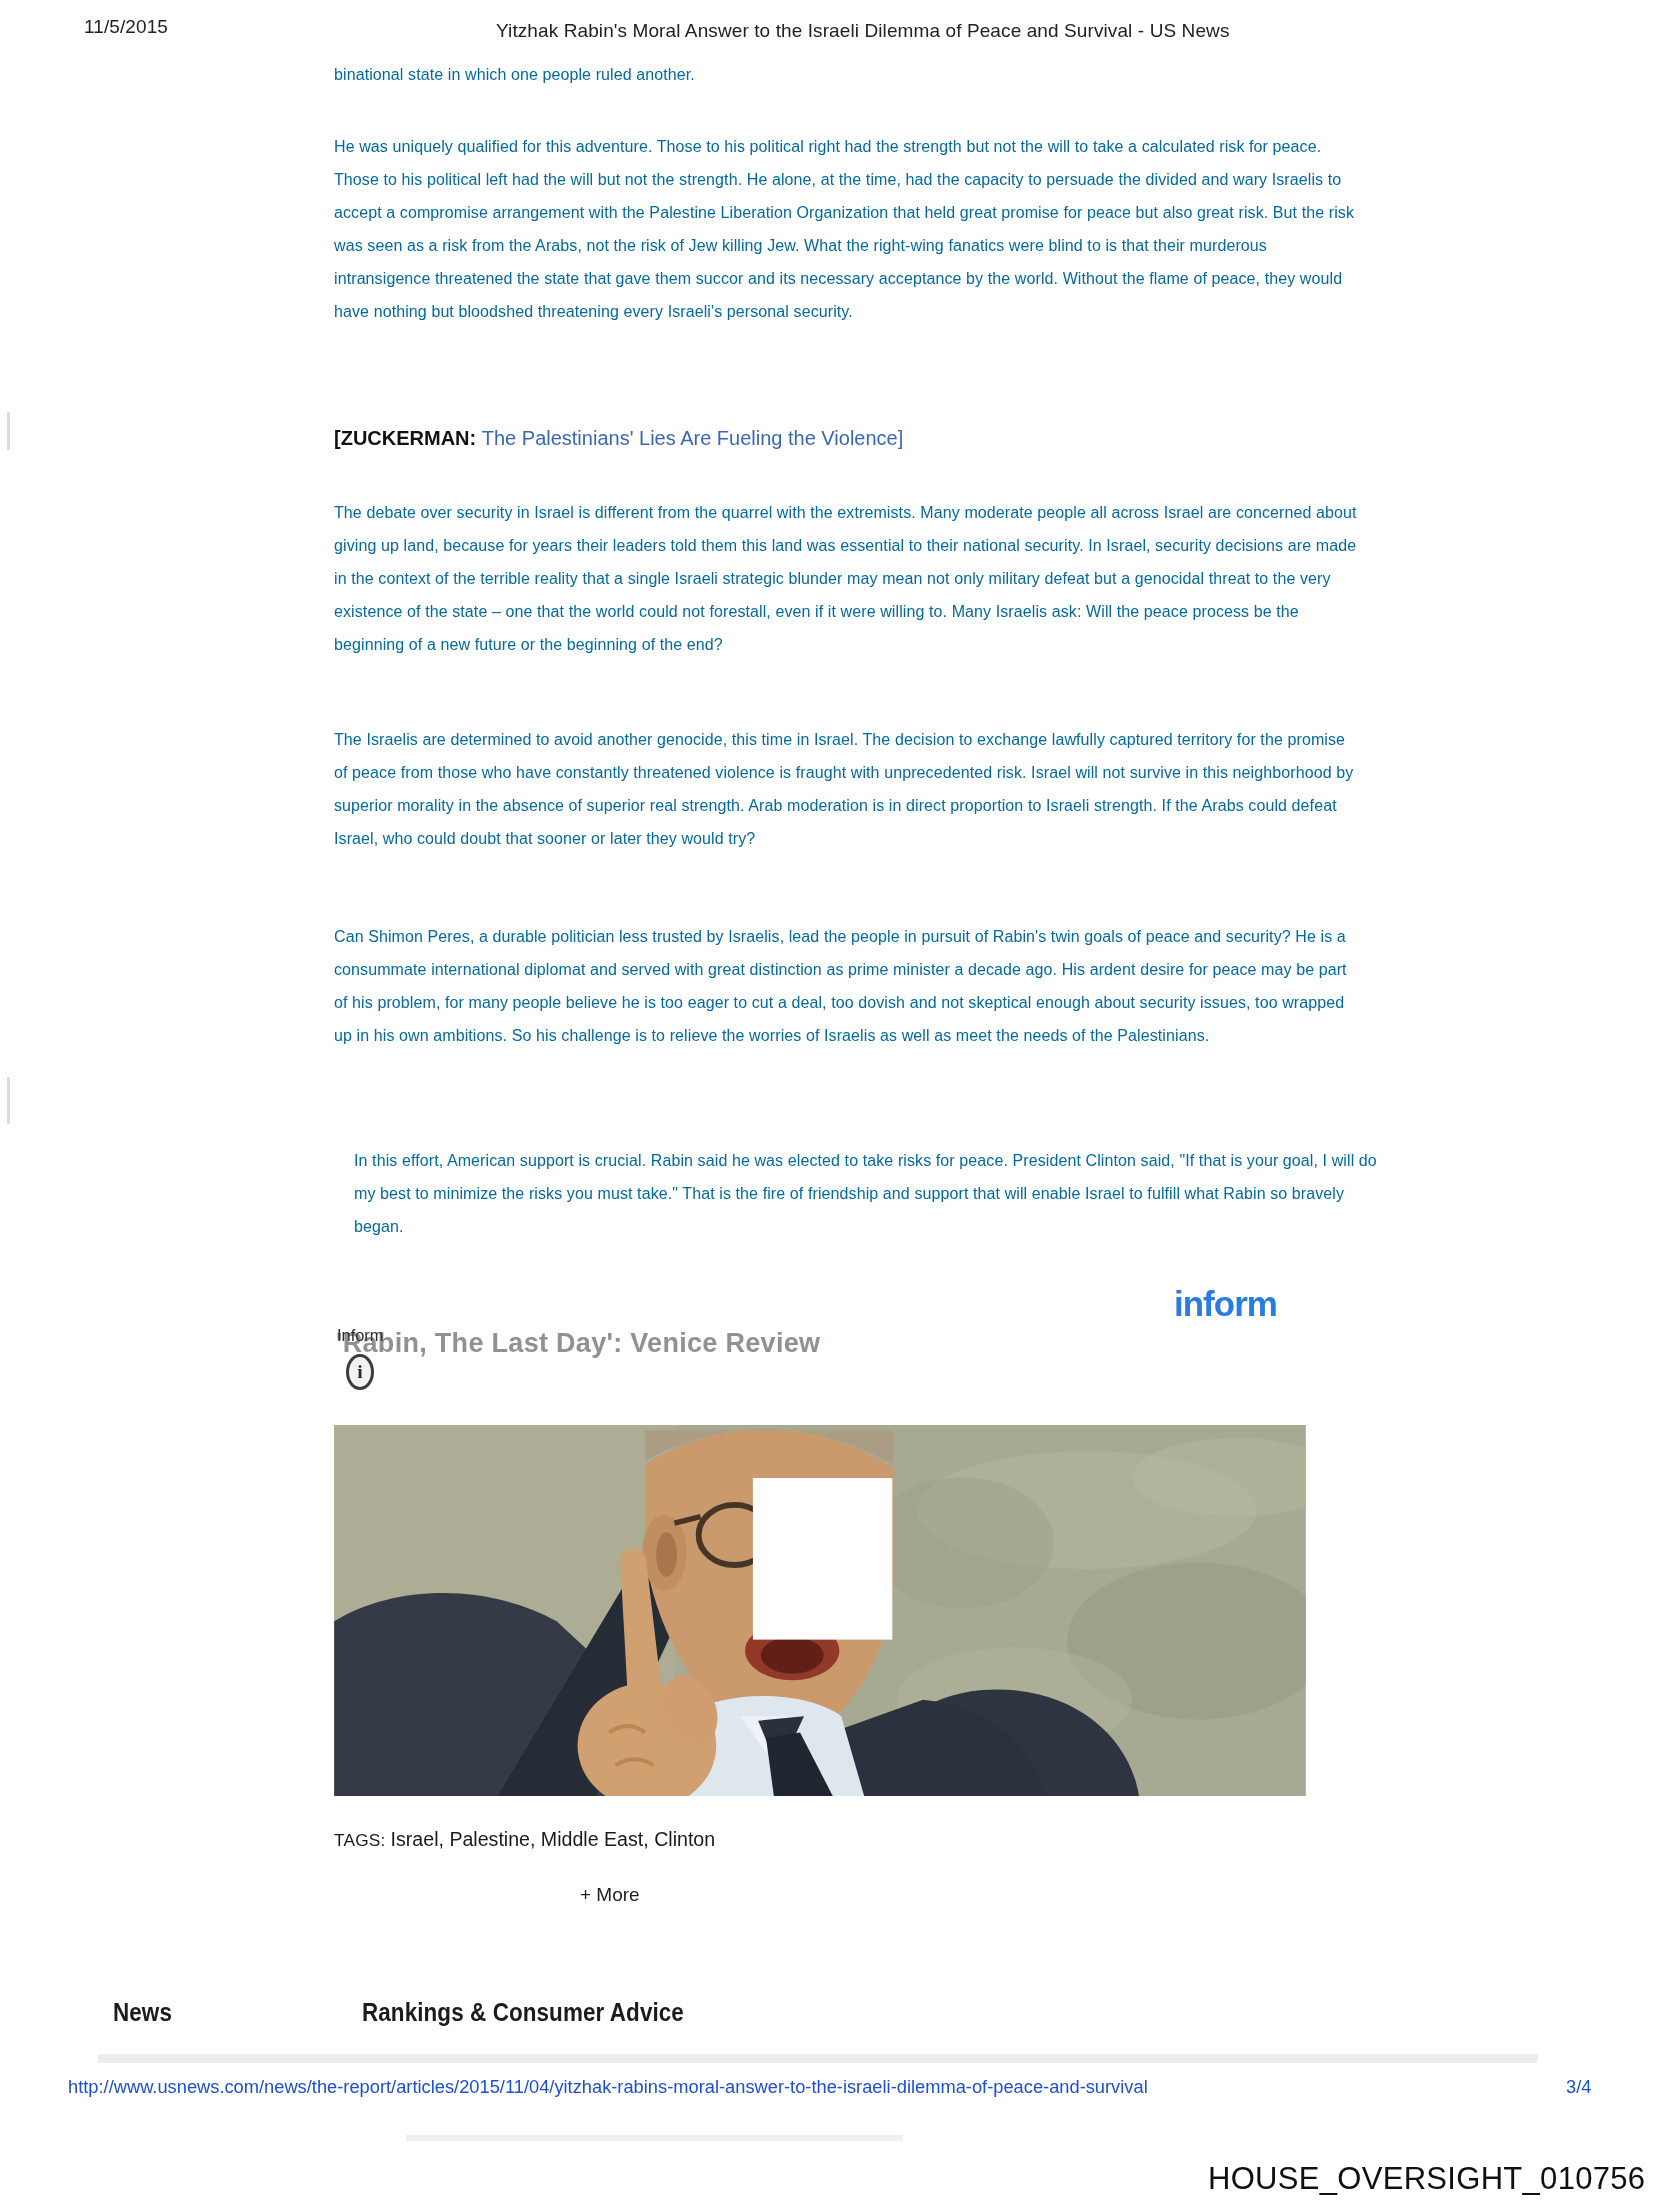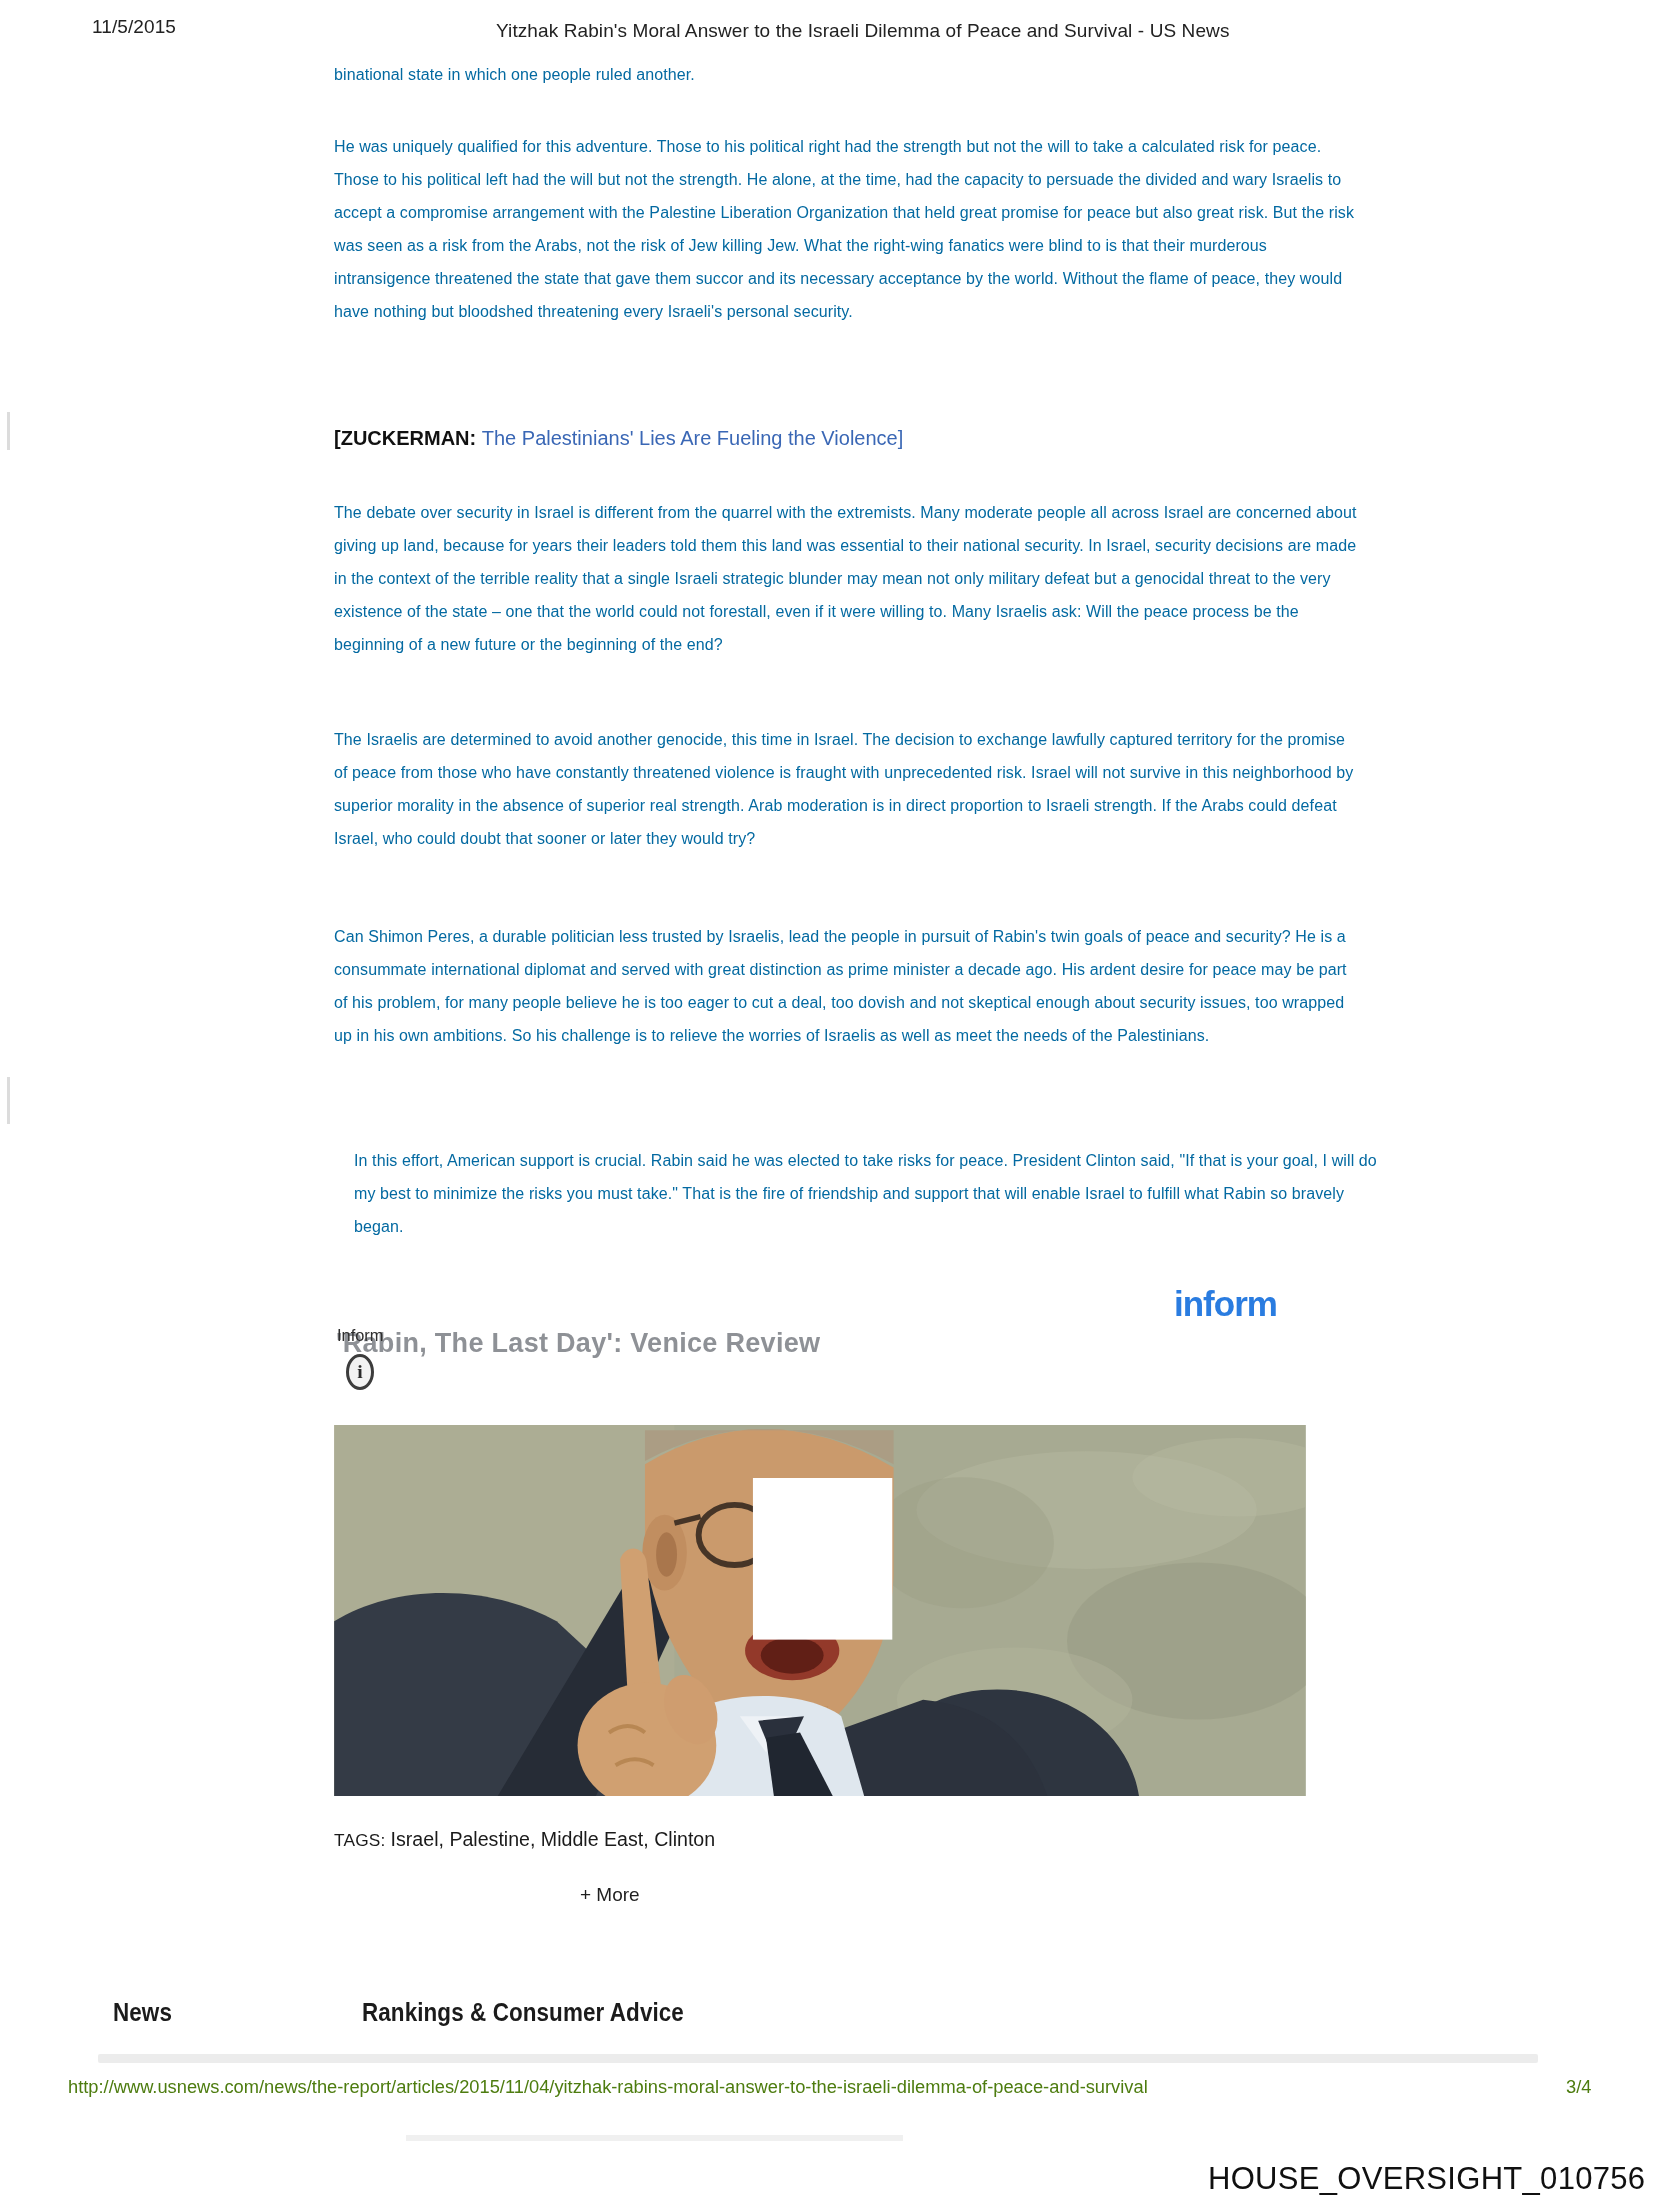--- a/index.html
+++ b/index.html
@@ -15,33 +15,33 @@
   .widget-title{font-size:27px;font-weight:bold;color:#8e9196;letter-spacing:0.3px;white-space:nowrap;}
   .widget-src{font-size:16.4px;color:#2e2e2e;}
   .inform-logo{font-size:35px;font-weight:bold;color:#2a7ce0;letter-spacing:-1px;}
   .info-icon{width:22px;height:30px;border:3.3px solid #3c3c3c;border-radius:50%;
              display:flex;align-items:center;justify-content:center;
              font-family:"Liberation Serif",serif;font-weight:bold;font-size:19.6px;color:#2a2a2a;background:#f2f2f2;}
   .tags-line{font-size:19.6px;color:#1a1a1a;white-space:nowrap;}
   .tags-line .tlabel{font-size:17.3px;letter-spacing:0.2px;}
   .more{font-size:19px;color:#1f1f1f;}
   .navh{font-size:25.5px;font-weight:bold;color:#1b1b1b;transform:scaleX(.88);transform-origin:left;white-space:nowrap;letter-spacing:0.1px;}
-  .foot{font-size:18.3px;color:#4d7c0f;white-space:nowrap;}
+  .foot{font-size:18.3px;color:#1d4ed8;white-space:nowrap;}
   .stamp{font-size:31px;color:#101010;letter-spacing:0.3px;white-space:nowrap;}
   .band{background:#e2e2e2;opacity:.65;border-radius:2px;}
   .band2{background:#ececec;opacity:.8;}
   .artifact{background:#b9b9b9;opacity:.5;}
   .photo-frame{width:972px;height:371px;overflow:hidden;}
 </style>
 </head>
 <body>
 
 <div class="page">
 
-  <div class="abs hdr" style="left:84px;top:15.7px;margin-left:8px;">11/5/2015</div>
+  <div class="abs hdr" style="left:84px;top:15.7px;">11/5/2015</div>
   <div class="abs hdr" style="left:496px;top:19.6px;">Yitzhak Rabin's Moral Answer to the Israeli Dilemma of Peace and Survival - US News</div>
 
   <div class="abs artifact" style="left:6.5px;top:412px;width:3.9px;height:38px;"></div>
   <div class="abs artifact" style="left:6.5px;top:1077px;width:3.9px;height:47px;"></div>
 
   <div class="abs frag body-par" style="left:334px;top:58px;">binational state in which one people ruled another.</div>
 
   <div class="abs body-par" style="left:334px;top:130px;">He was uniquely qualified for this adventure. Those to his political right had the strength but not the will to take a calculated risk for peace. Those to his political left had the will but not the strength. He alone, at the time, had the capacity to persuade the divided and wary Israelis to accept a compromise arrangement with the Palestine Liberation Organization that held great promise for peace but also great risk. But the risk was seen as a risk from the Arabs, not the risk of Jew killing Jew. What the right-wing fanatics were blind to is that their murderous intransigence threatened the state that gave them succor and its necessary acceptance by the world. Without the flame of peace, they would have nothing but bloodshed threatening every Israeli's personal security.</div>
 
   <div class="abs zk" style="left:334px;top:422px;">

